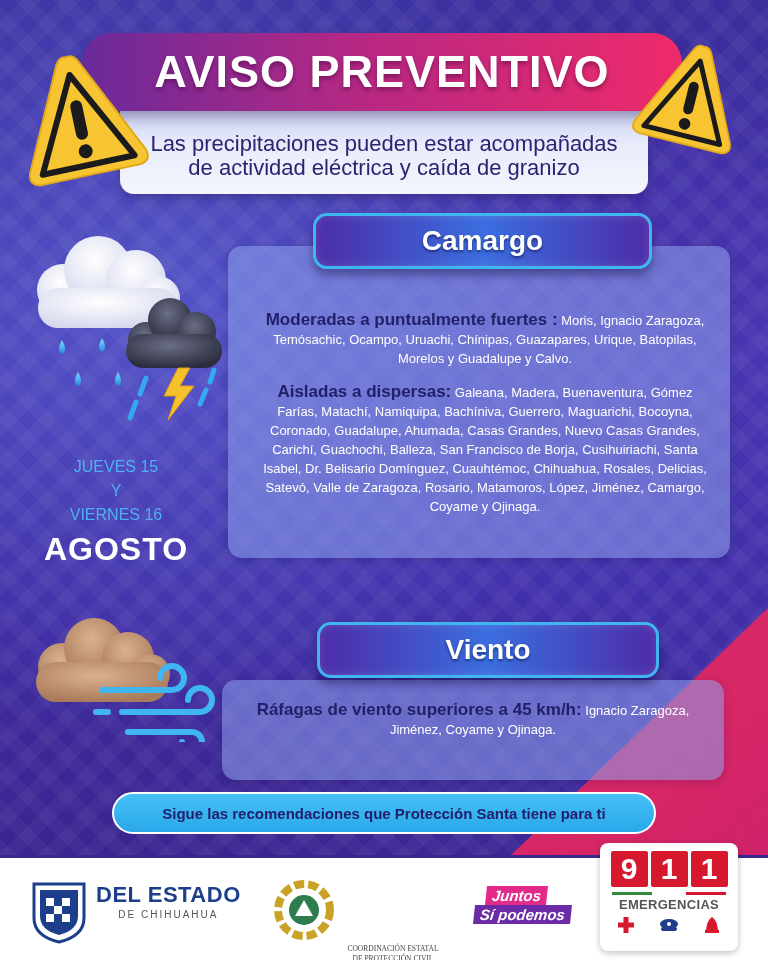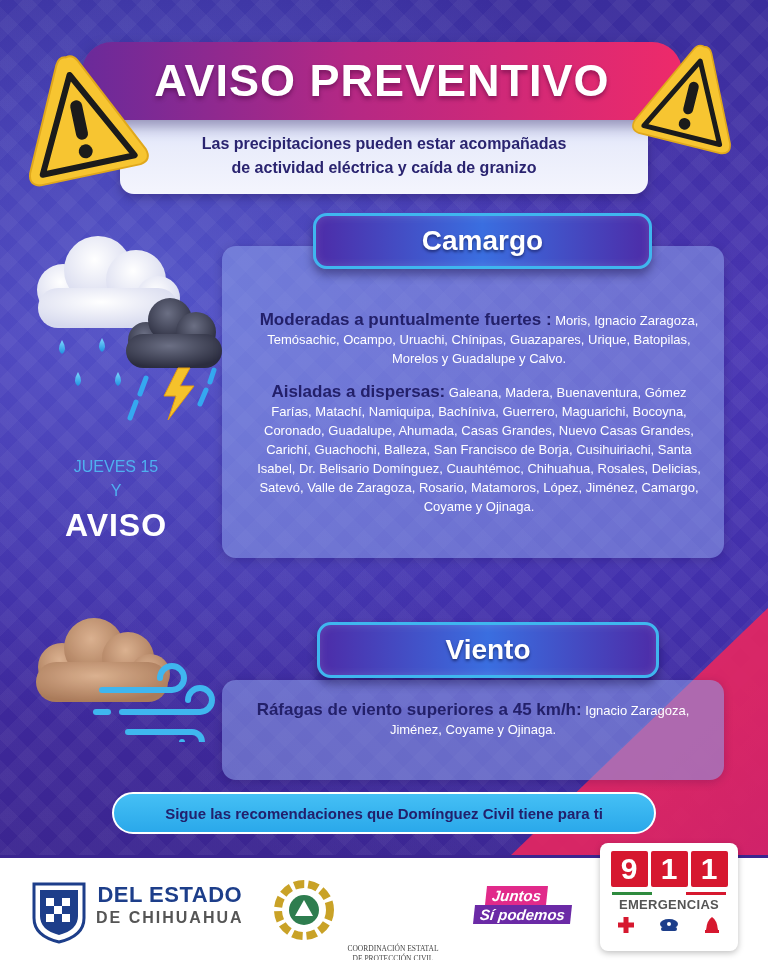--- a/index.html
+++ b/index.html
@@ -35,36 +35,35 @@
   }
 
   
   .title-bar {
     position: absolute; left: 82px; top: 33px; width: 600px; height: 78px;
     border-radius: 30px;
     background: linear-gradient(90deg, #6a2a9a 0%, #b52884 45%, #ee2a6a 100%);
     box-shadow: 0 6px 14px rgba(20,0,60,0.35);
     display: flex; align-items: center; justify-content: center;
     z-index: 3;
-    margin-top: 9px;
   }
   .title-text {
     color: #ffffff; font-weight: 700; font-size: 45px; letter-spacing: 1px;
     text-shadow: 0 3px 4px rgba(60,0,50,0.45);
   }
   .subtitle-box {
     position: absolute; left: 120px; top: 108px; width: 528px; height: 86px;
     border-radius: 0 0 14px 14px;
     background: linear-gradient(180deg, #cfd5f5 0%, #e9ecfb 45%, #f4f5fd 100%);
     display: flex; align-items: center; justify-content: center; text-align: center;
     z-index: 2;
     box-shadow: 0 4px 10px rgba(20,0,60,0.3);
   }
   .subtitle-text {
-    color: #2a2470; font-weight: 700; font-size: 16px; line-height: 24px;
+    color: #2a2470; font-weight: 400; font-size: 22px; line-height: 24px;
     padding-top: 10px;
   }
   .warn { position: absolute; z-index: 4; }
   .warn-left { left: 14px; top: 50px; transform: rotate(-12deg); }
   .warn-right { left: 636px; top: 40px; transform: rotate(14deg); }
 
   
   .pill {
     position: absolute; height: 56px; border-radius: 14px;
     border: 3px solid #3fb6ef;
@@ -80,21 +79,21 @@
   .pill-lluvias { left: 313px; top: 213px; width: 339px; }
   .pill-viento { left: 317px; top: 622px; width: 342px; }
 
   
   .panel {
     position: absolute; border-radius: 14px;
     background: rgba(140,160,235,0.55);
     box-shadow: 0 2px 10px rgba(20,0,60,0.2);
     text-align: center; z-index: 2;
   }
-  .panel-lluvias { left: 222px; top: 246px; width: 502px; height: 312px; padding: 64px 18px 0 30px; }
+  .panel-lluvias { left: 228px; top: 246px; width: 502px; height: 312px; padding: 64px 18px 0 30px; }
   .panel-viento { left: 222px; top: 680px; width: 502px; height: 100px; padding: 20px 14px 0 14px; }
   .para { color: #ffffff; font-size: 13px; line-height: 19px; margin-bottom: 14px; }
   .para .lead { color: #23206a; font-weight: 700; font-size: 17px; }
 
   
   .date-block { position: absolute; left: 30px; top: 455px; width: 172px; text-align: center; z-index: 2; }
   .date-line { color: #4fb0f0; font-size: 16px; line-height: 24px; }
   .date-month { color: #ffffff; font-weight: 700; font-size: 32px; letter-spacing: 1px; margin-top: 4px; }
 
   
@@ -109,21 +108,21 @@
   }
   .cta-text { color: #22206c; font-weight: 700; font-size: 15px; }
 
   
   .footer { position: absolute; left: 0; top: 858px; width: 768px; height: 102px; background: #ffffff; }
   .footer-line { position: absolute; left: 0; top: 855px; width: 768px; height: 3px; background: #3b2590; }
   .logo-gob { position: absolute; left: 30px; top: 880px; }
   .gob-text { position: absolute; left: 96px; top: 884px; text-align: center; color: #1d3e8a; }
   .gob-text .l1 { font-size: 22px; font-weight: 700; line-height: 22px; letter-spacing: 0.5px; }
   .gob-text .l2 { font-size: 22px; font-weight: 700; line-height: 22px; letter-spacing: 0.5px; }
-  .gob-text .l3 { font-size: 16px; font-weight: 700; color: #555555; letter-spacing: 2px; margin-top: 3px; }
+  .gob-text .l3 { font-size: 10px; font-weight: 400; color: #555555; letter-spacing: 2px; margin-top: 3px; }
   .logo-pc { position: absolute; left: 274px; top: 880px; }
   .pc-text { position: absolute; left: 340px; top: 944px; width: 106px; text-align: center; font-family: "Liberation Serif", serif; color: #444444; font-size: 7.5px; line-height: 10px; }
   .pc-text .rule { height: 1px; background: #666; margin: 3px 6px; }
   .juntos { position: absolute; left: 474px; top: 886px; width: 108px; }
   .juntos .j1 {
     display: inline-block; background: #e12a8a; color: #ffffff; font-style: italic; font-weight: 700;
     font-size: 15px; padding: 1px 6px; margin-left: 12px; transform: skewX(-6deg);
   }
   .juntos .j2 {
     display: inline-block; background: #6b2aa6; color: #ffffff; font-style: italic; font-weight: 700;
@@ -231,21 +230,22 @@
     <span class="lead">Moderadas a puntualmente fuertes :</span><span> Moris, Ignacio Zaragoza, Temósachic, Ocampo, Uruachi, Chínipas, Guazapares, Urique, Batopilas, Morelos y Guadalupe y Calvo.</span>
   </p>
   <p class="para">
     <span class="lead">Aisladas a dispersas:</span><span> Galeana, Madera, Buenaventura, Gómez Farías, Matachí, Namiquipa, Bachíniva, Guerrero, Maguarichi, Bocoyna, Coronado, Guadalupe, Ahumada, Casas Grandes, Nuevo Casas Grandes, Carichí, Guachochi, Balleza, San Francisco de Borja, Cusihuiriachi, Santa Isabel, Dr. Belisario Domínguez, Cuauhtémoc, Chihuahua, Rosales, Delicias, Satevó, Valle de Zaragoza, Rosario, Matamoros, López, Jiménez, Camargo, Coyame y Ojinaga.</span>
   </p>
 </div>
 
 <div class="date-block">
   <div class="date-line">JUEVES 15</div>
   <div class="date-line">Y</div>
-  <div class="date-month">AVISO</div>
+  <div class="date-line">VIERNES 16</div>
+  <div class="date-month">AGOSTO</div>
 </div>
 
 <div class="illus" style="left:22px; top:612px;">
   <svg width="210" height="130" viewBox="0 0 210 130">
     <defs>
       <radialGradient id="bc" cx="45%" cy="35%" r="65%">
         <stop offset="0%" stop-color="#e3b88f"></stop>
           <stop offset="100%" stop-color="#b07f57"></stop>
       </radialGradient>
     </defs>
@@ -268,21 +268,21 @@
 <div class="pill pill-viento">
   <span class="pill-text">Viento</span>
 </div>
 <div class="panel panel-viento">
   <p class="para">
     <span class="lead">Ráfagas de viento superiores a 45 km/h:</span><span> Ignacio Zaragoza, Jiménez, Coyame y Ojinaga.</span>
   </p>
 </div>
 
 <div class="cta">
-  <span class="cta-text">Sigue las recomendaciones que Domínguez Civil tiene para ti</span>
+  <span class="cta-text">Sigue las recomendaciones que Protección Santa tiene para ti</span>
 </div>
 
 <div class="footer-line"></div>
 <div class="footer"></div>
 
 <div class="logo-gob">
   <svg width="58" height="64" viewBox="0 0 58 64">
     <path d="M4 4 H54 V38 Q54 56 29 62 Q4 56 4 38 Z" fill="#ffffff" stroke="#1d3e8a" stroke-width="3"></path>
     <path d="M10 10 H48 V36 Q48 50 29 55 Q10 50 10 36 Z" fill="#1d3e8a"></path>
     <rect x="16" y="18" width="8" height="8" fill="#ffffff"></rect>

